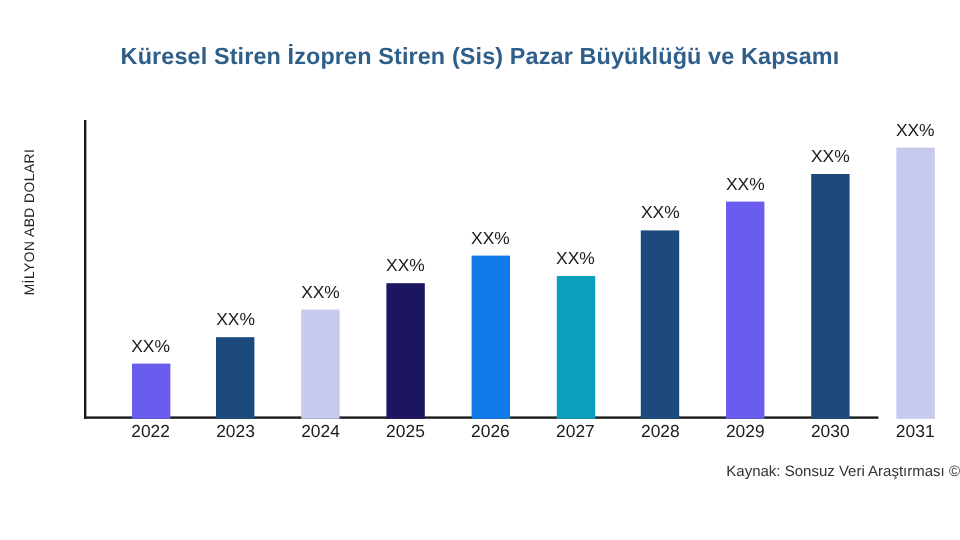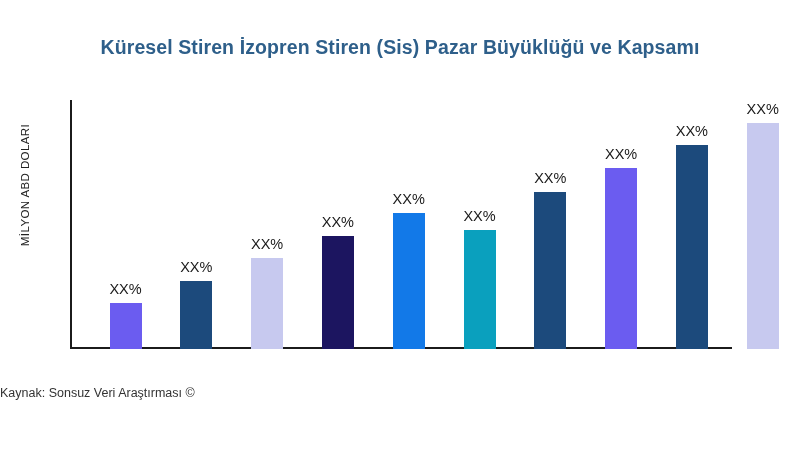--- a/index.html
+++ b/index.html
@@ -65,21 +65,21 @@
   
   .xticks{position:absolute;left:0;top:352px;width:800px;height:24px;}
   .xtick{
     position:absolute;top:0;text-align:center;
     font-size:14.5px;color:#1a1a1a;white-space:nowrap;
   }
 
   
   .source{
     position:absolute;left:0;top:386px;width:800px;
-    text-align:left;font-size:12.5px;color:#333333;white-space:nowrap;
+    text-align:right;font-size:12.5px;color:#333333;white-space:nowrap;
   }
 </style>
 </head>
 <body>
 
 <div id="chart-root">
 
   <div class="chart-title">Küresel Stiren İzopren Stiren (Sis) Pazar Büyüklüğü ve Kapsamı</div>
 
   <div class="ylabel-wrap">
@@ -128,16 +128,28 @@
       <div class="bar-group" style="left: 675.9px; width: 32px; height: 204px;">
         <div class="bar" style="height: 100%; background: rgb(28, 74, 124);"></div>
         <div class="bar-label">XX%</div>
       </div>
       <div class="bar-group" style="left: 746.7px; width: 32px; height: 226px;">
         <div class="bar" style="height: 100%; background: rgb(199, 201, 239);"></div>
         <div class="bar-label">XX%</div>
       </div>
     </div>
 
+  <div class="xticks" id="xticks">
+      <div class="xtick" style="left: 91.5px; width: 68px;">2022</div>
+      <div class="xtick" style="left: 162.3px; width: 68px;">2023</div>
+      <div class="xtick" style="left: 233.1px; width: 68px;">2024</div>
+      <div class="xtick" style="left: 303.9px; width: 68px;">2025</div>
+      <div class="xtick" style="left: 374.7px; width: 68px;">2026</div>
+      <div class="xtick" style="left: 445.5px; width: 68px;">2027</div>
+      <div class="xtick" style="left: 516.3px; width: 68px;">2028</div>
+      <div class="xtick" style="left: 587.1px; width: 68px;">2029</div>
+      <div class="xtick" style="left: 657.9px; width: 68px;">2030</div>
+      <div class="xtick" style="left: 728.7px; width: 68px;">2031</div>
+    </div>
 
   <div class="source">Kaynak: Sonsuz Veri Araştırması ©</div>
 
 </div>
 
 </body></html>

